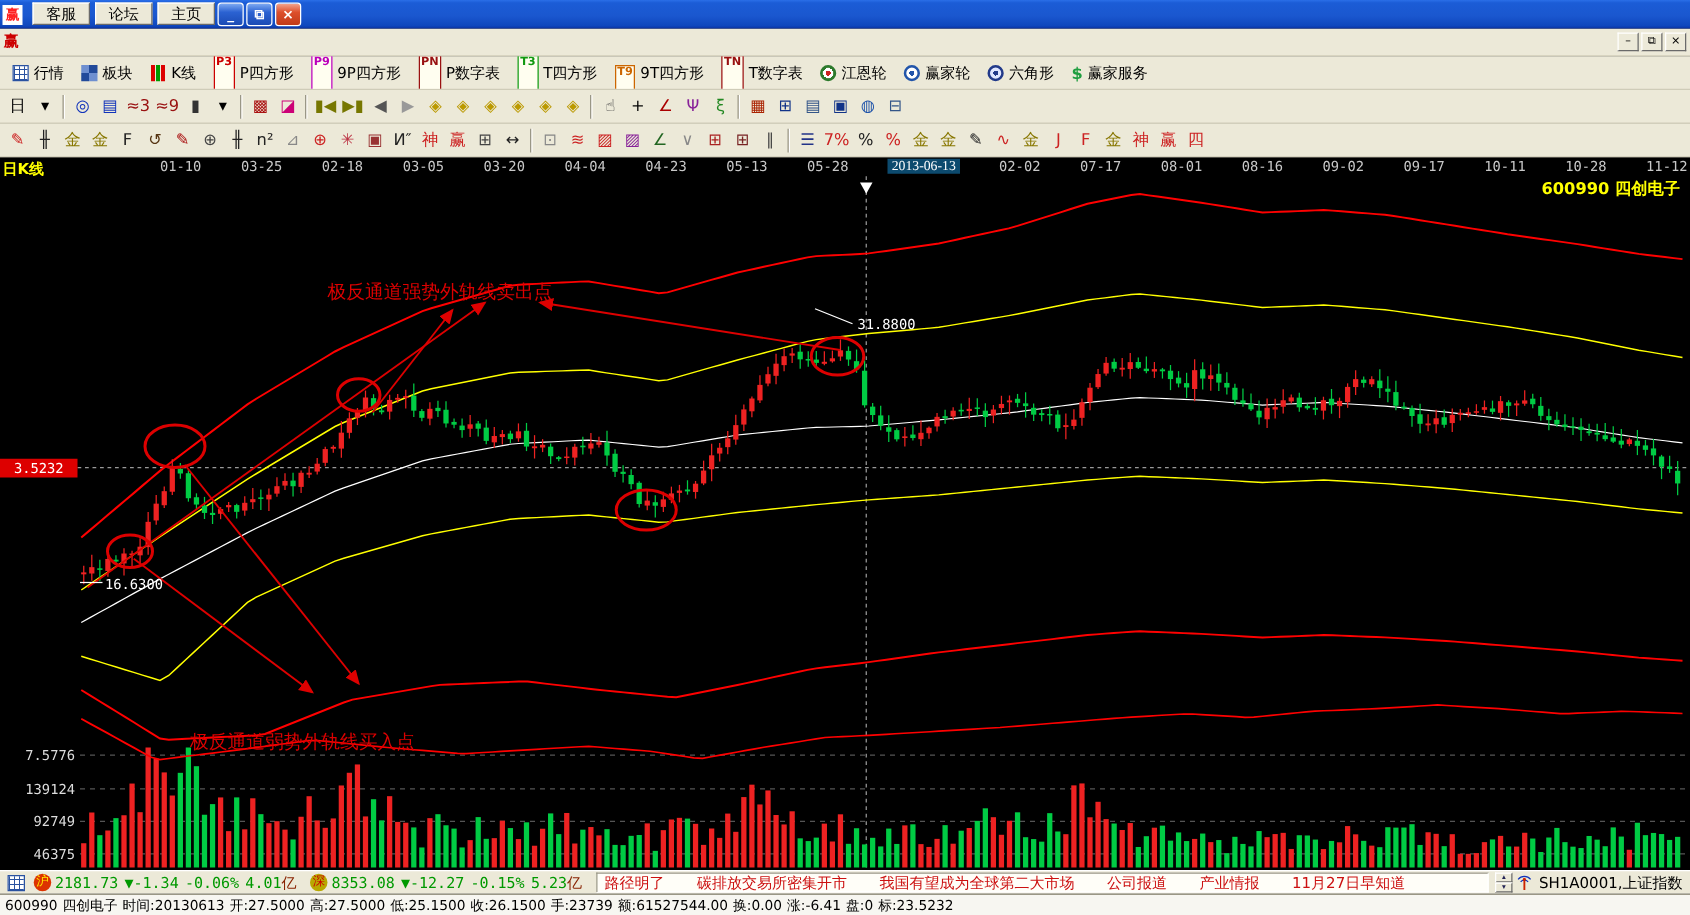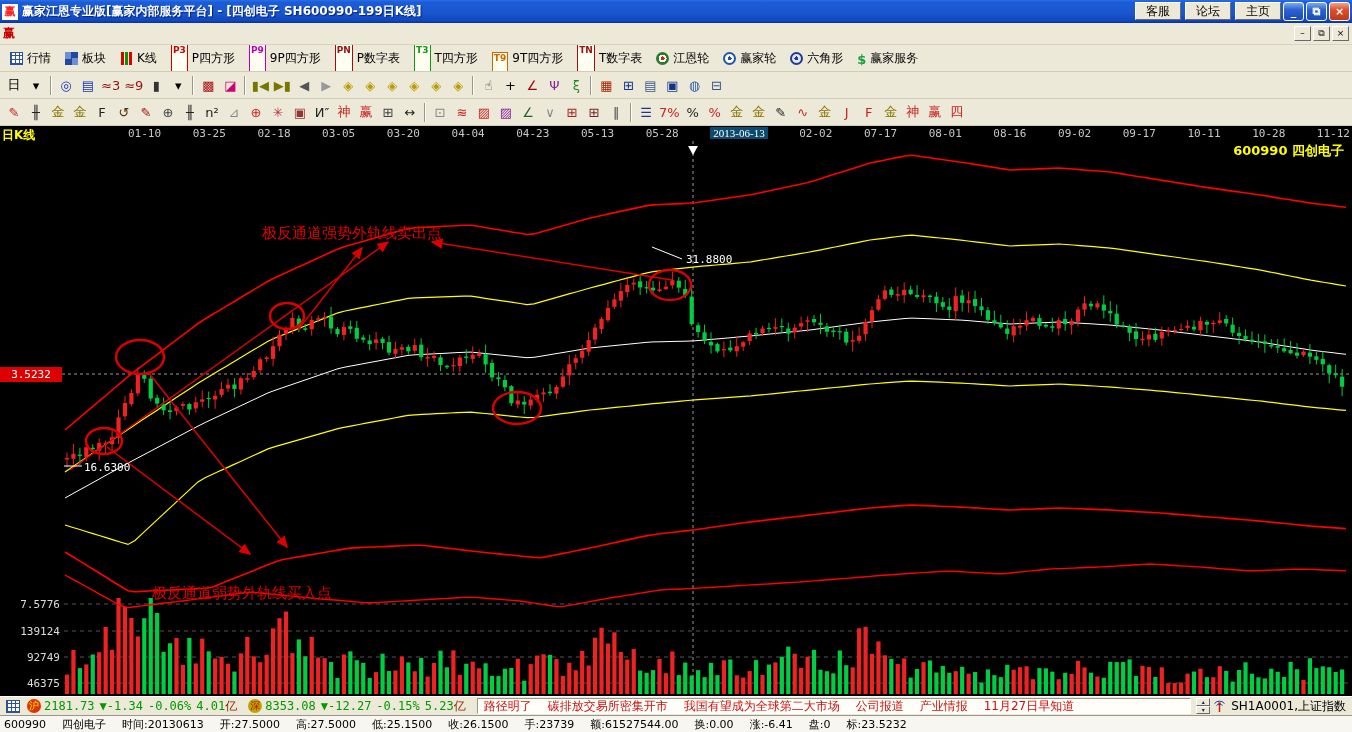--- a/index.html
+++ b/index.html
@@ -82,37 +82,36 @@
       repeating-linear-gradient(90deg,#2a52a0 0 1px,transparent 1px 4px),#fff;
       border:1px solid #2a52a0; }
   .mk-badge { width:14px; height:14px; border-radius:50%; color:#ffee00; background:#dd3300;
     font-size:10px; line-height:14px; text-align:center; margin:0 3px; }
   .mk-badge.sz { background:#b8a800; color:#cc0000; }
   .mk-num { color:#009900; font-family:"DejaVu Sans Mono","Liberation Mono",monospace;
     font-size:12px; margin-right:5px; }
   .mk-unit { color:#882200; margin-right:8px; }
   .newsbox { flex:1; height:16px; background:#fffef8; border:1px solid #9a9786;
     border-bottom-color:#fff; border-right-color:#fff; display:flex; align-items:center;
-    overflow:hidden; color:#cc1111; font-size:12px; margin:0 3px; padding:0 6px; gap:16px;
+    overflow:hidden; color:#cc1111; font-size:12px; margin:0 3px; padding:0 6px; gap:26px;
     white-space:nowrap; }
   .spinners { display:flex; flex-direction:column; margin:0 2px; }
   .spin-btn { width:14px; height:8px; background:#ece9d8; border:1px solid #fff;
     border-right-color:#6a6a6a; border-bottom-color:#6a6a6a; font-size:6px; line-height:6px;
     text-align:center; color:#225; }
   .index-label { font-size:12px; margin:0 4px; }
   .infobar { height:17px; background:#f7f6f1; border-top:1px solid #9a9786; display:flex;
-    align-items:center; padding:0 4px; gap:16px; color:#000; font-size:11px;
+    align-items:center; padding:0 4px; gap:4px; color:#000; font-size:11px;
     font-family:"DejaVu Sans","Liberation Sans",sans-serif; white-space:nowrap; overflow:hidden;text-align:right; }
 </style>
 </head>
 <body>
 
 <div class="titlebar">
   <span class="logo">赢</span>
-  <span class="title-text">赢家江恩专业版[赢家内部服务平台] - [四创电子  SH600990-199日K线]</span>
   <span id="titlebar-buttons"><span class="tb-btn">客服</span><span class="tb-btn">论坛</span><span class="tb-btn">主页</span></span>
   <span class="win-ctl">_</span>
   <span class="win-ctl">⧉</span>
   <span class="win-ctl close">×</span>
 </div>
 
 <div class="menubar">
   <span class="menu-logo">赢</span>
   <span class="mdi-ctls" id="mdi-ctls">
       <span class="mdi-btn">–</span>

